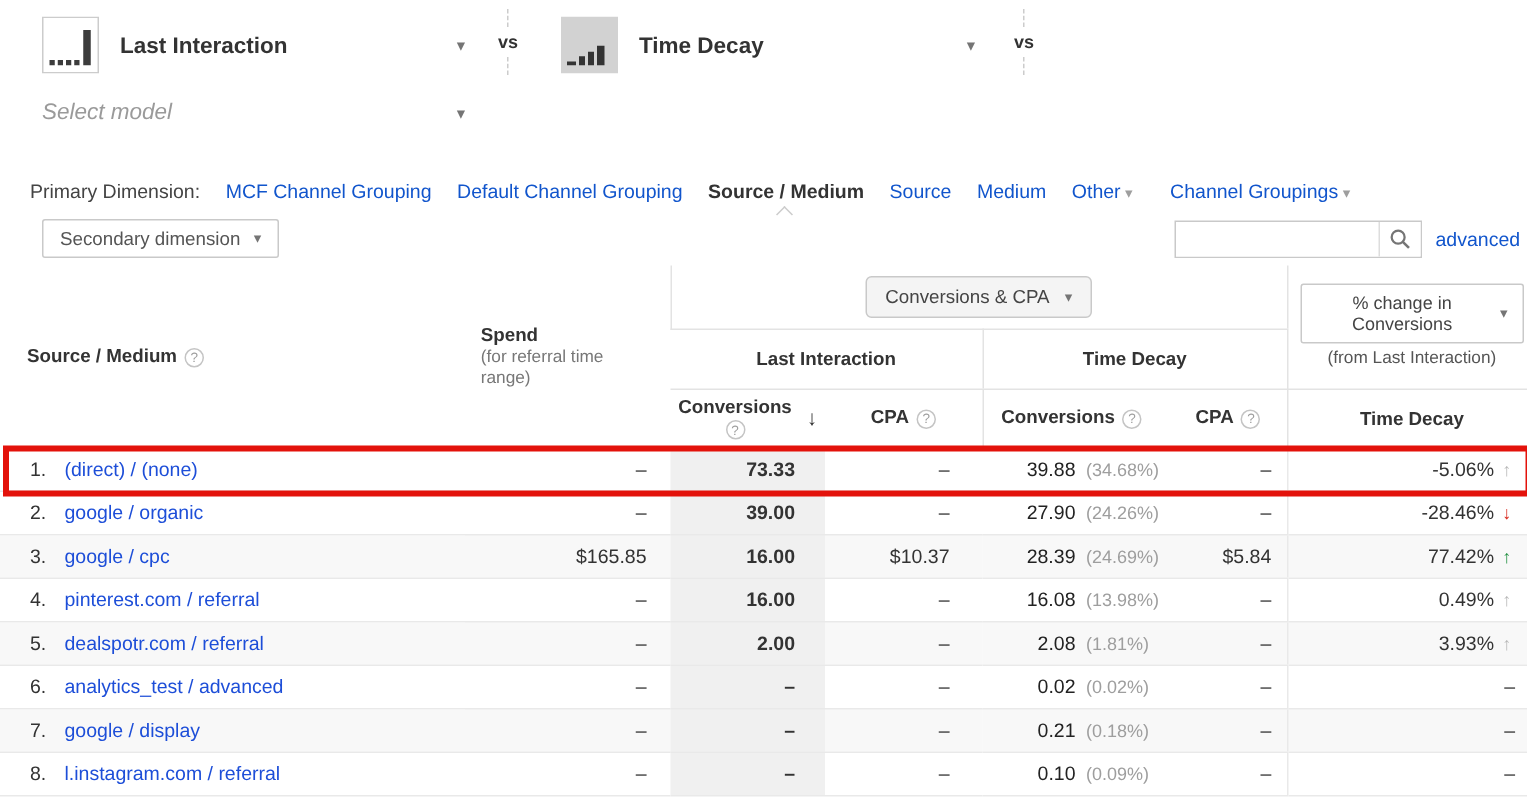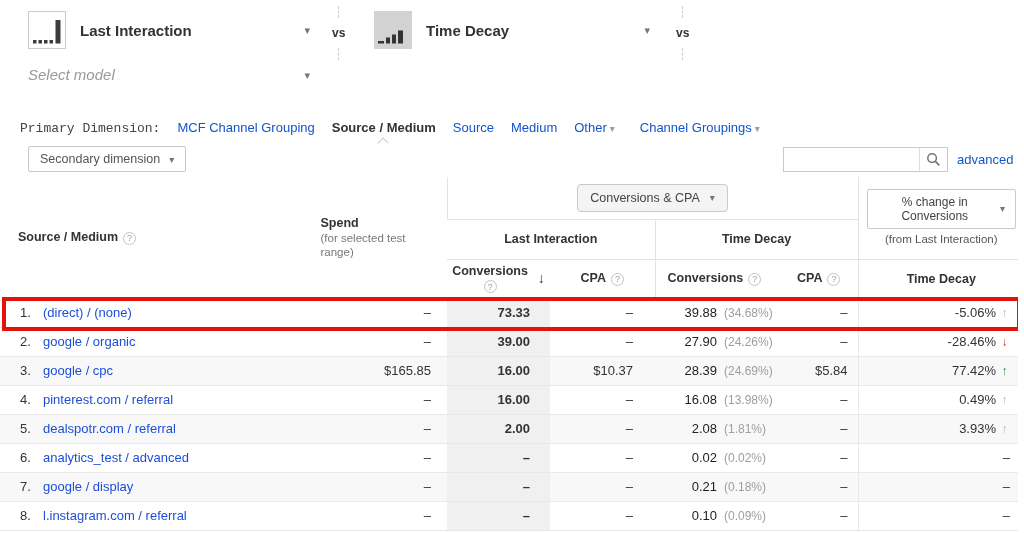--- a/index.html
+++ b/index.html
@@ -6,31 +6,31 @@
   body { font-family:"Liberation Sans", sans-serif; background:#fff; }
   #stage { position:relative; width:1018px; height:533px; background:#fff; overflow:hidden; }
 
   
   .slot { position:absolute; top:10px; height:40px; display:flex; align-items:center; }
   .slot .caret { position:absolute; right:0; top:14px; color:#757575; font-size:11px; }
   .slot1 { left:28px; width:282px; }
   .slot2 { left:374px; width:276px; }
   .model-icon { width:38px; height:38px; display:block; }
   .model-label { margin-left:14px; font-size:15px; font-weight:bold; color:#333; }
-  .vs-sep { position:absolute; top:6px; display:flex; flex-direction:column; align-items:center; gap:8px; }
+  .vs-sep { position:absolute; top:6px; display:flex; flex-direction:column; align-items:center; gap:3px; }
   .vs-sep1 { left:332px; } .vs-sep2 { left:676px; }
   .vdash { width:0; height:12px; border-left:1px dashed #ccc; }
   .vs-text { font-size:12px; font-weight:bold; color:#333; }
   .select-model { position:absolute; left:28px; top:66px; width:282px; }
   .select-model .ph { font-size:15px; font-style:italic; color:#9a9a9a; }
   .select-model .caret { position:absolute; right:0; top:3px; color:#757575; font-size:11px; }
 
   
   .dim-bar { position:absolute; left:20px; top:120px; display:flex; align-items:baseline; gap:17px; font-size:13px; }
-  .dim-label { color:#444;font-family:Liberation Mono, monospace; }
+  .dim-label { color:#444; }
   .dim-item { color:#1155cc; cursor:pointer; text-decoration:none; white-space:nowrap; }
   .dim-item .mini-caret { color:#9e9e9e; font-size:10px; margin-left:3px; }
   .dim-item.selected { color:#333; font-weight:bold; position:relative; }
   .dim-item.selected .notch { position:absolute; left:50%; bottom:-12px; width:8px; height:8px; margin-left:-5px;
        background:#fff; border-left:1px solid #ccc; border-top:1px solid #ccc; transform:rotate(45deg); }
   .dim-item.cg { margin-left:8px; }
 
   
   .sec-dim-btn { position:absolute; left:28px; top:146px; height:26px; display:inline-flex; align-items:center; gap:9px;
        padding:0 11px; background:#fff; border:1px solid #c9c9c9; border-radius:2px; font-size:12.5px; color:#555; cursor:pointer; }
@@ -129,20 +129,21 @@
   </div>
 
   <div class="select-model">
     <span class="ph">Select model</span>
     <span class="caret">▾</span>
   </div>
 
   <div class="dim-bar">
     <span class="dim-label">Primary Dimension:</span>
     <a class="dim-item">MCF Channel Grouping</a>
+    <a class="dim-item">Default Channel Grouping</a>
     <a class="dim-item selected"><span>Source / Medium</span><span class="notch"></span></a>
     <a class="dim-item">Source</a>
     <a class="dim-item">Medium</a>
     <a class="dim-item"><span>Other</span><span class="mini-caret">▾</span></a>
     <a class="dim-item cg"><span>Channel Groupings</span><span class="mini-caret">▾</span></a>
   </div>
 
   <button class="sec-dim-btn">
     <span>Secondary dimension</span>
     <span class="mini-caret">▾</span>
@@ -170,21 +171,21 @@
         <col style="width:166px">
     </colgroup>
     <thead>
       <tr class="h-rowA">
         <th class="h-source" rowspan="3">
           <span>Source / Medium</span><span class="help">?</span>
         </th>
         <th rowspan="3">
           <div class="spend-box">
             <div>Spend</div>
-            <div class="spend-cap">(for selected test range)</div>
+            <div class="spend-cap">(for referral time range)</div>
           </div>
         </th>
         <th class="h-metric" colspan="4">
           <button class="metric-btn">
             <span>Conversions &amp; CPA</span>
             <span class="mini-caret">▾</span>
           </button>
         </th>
         <th class="h-change" rowspan="2">
           <button class="change-btn">

